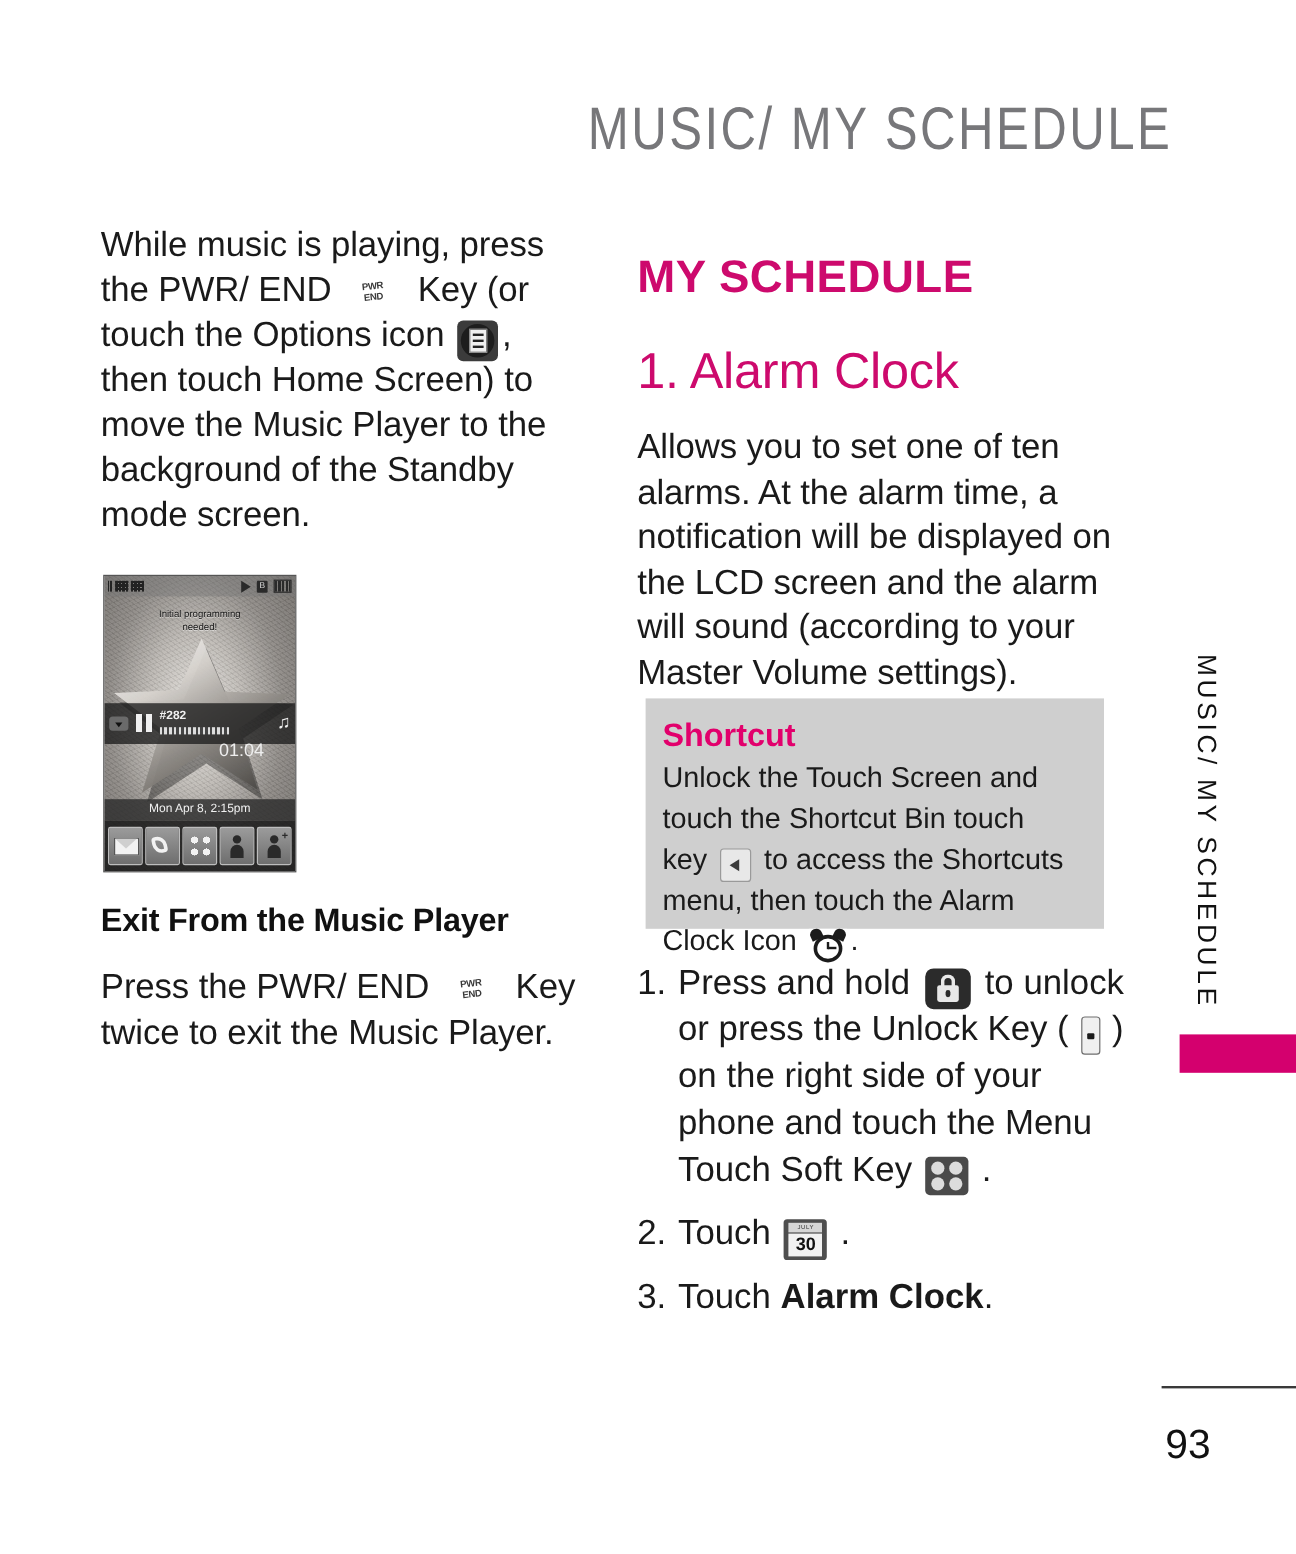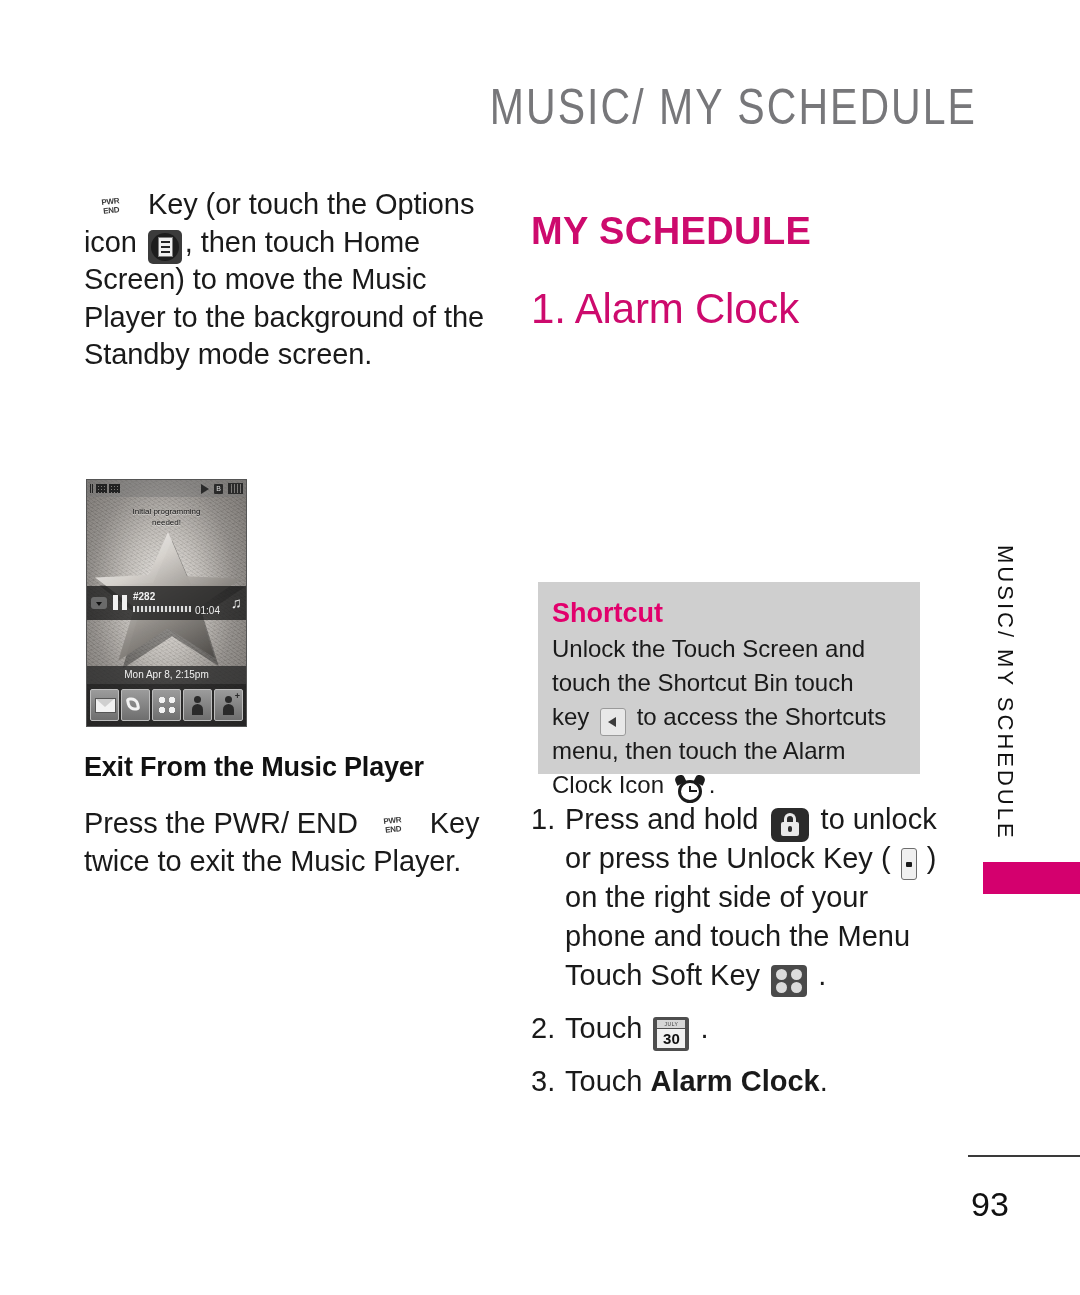--- a/index.html
+++ b/index.html
@@ -487,22 +487,22 @@
   .phone-shot .pl-track {
     position: absolute; left: 46px; top: 5px;
     font-size: 10px; font-weight: bold; color: #f2f2f2;
   }
   .phone-shot .pl-bar {
     position: absolute; left: 46px; top: 20px;
     width: 58px; height: 6px;
     background: repeating-linear-gradient(to right,#ddd 0 2px,#444 2px 4px);
   }
   .phone-shot .pl-time {
-    position: absolute; right: 26px; top: 19px;
-    font-size: 10px; color: #eee; margin-left: 40px;
+    position: absolute; right: 26px; top: 31px;
+    font-size: 15px; color: #eee; margin-left: 40px;
   }
   .phone-shot .pl-note {
     position: absolute; right: 4px; top: 9px;
     font-size: 15px; color: #f0f0f0; line-height: 15px;
   }
   .phone-shot .datebar {
     position: absolute;
     left: 0; bottom: 42px;
     width: 100%; height: 18px;
     background: rgba(45,45,45,0.82);
@@ -563,21 +563,21 @@
   }
 </style>
 </head>
 <body>
 
 <div class="page-header">MUSIC/ MY SCHEDULE</div>
 
 <div class="col-left">
 
 
-  <p class="body"><span class="icon-inline pwr-key"><span class="tri"></span><span class="lbl"><span>PWR</span><br><span>END</span></span></span><span> Key (or touch the Options icon </span><span class="icon-inline opt-icon"><span class="disc"></span><span class="sheet">
+  <p class="body"><span>While music is playing, press the PWR/ END </span><span class="icon-inline pwr-key"><span class="tri"></span><span class="lbl"><span>PWR</span><br><span>END</span></span></span><span> Key (or touch the Options icon </span><span class="icon-inline opt-icon"><span class="disc"></span><span class="sheet">
           <i></i>
           <i></i>
           <i></i>
         </span></span><span>, then touch Home Screen) to move the Music Player to the background of the Standby mode screen.</span></p>
 </div>
 
 <div class="phone-shot">
   <div class="grain"></div>
   <div class="star-shadow"></div>
   <div class="star"></div>
@@ -632,20 +632,21 @@
 </div>
 
 <div style="position:absolute; left:84px; top:752px; width:400px;">
   <h2 class="sub">Exit From the Music Player</h2>
   <p class="body"><span>Press the PWR/ END </span><span class="icon-inline pwr-key"><span class="tri"></span><span class="lbl"><span>PWR</span><br><span>END</span></span></span><span> Key twice to exit the Music Player.</span></p>
 </div>
 
 <div class="col-right">
   <h1 class="mag-title">MY SCHEDULE</h1>
   <h2 class="mag-sub">1. Alarm Clock</h2>
+  <p class="body">Allows you to set one of ten alarms. At the alarm time, a notification will be displayed on the LCD screen and the alarm will sound (according to your Master Volume settings).</p>
 </div>
 
 <div class="shortcut-box">
   <div class="shortcut-title">Shortcut</div>
   <p class="shortcut-text"><span>Unlock the Touch Screen and touch the Shortcut Bin touch key </span><span class="icon-inline bin-key"><span class="arrow"></span></span><span> to access the Shortcuts menu, then touch the Alarm Clock Icon </span><span class="icon-inline alarm-icon"><span class="bell-l"></span><span class="bell-r"></span><span class="face"></span><span class="hand-h"></span><span class="hand-m"></span></span><span>.</span></p>
 </div>
 
 <div class="steps">
 
   <div class="step">

